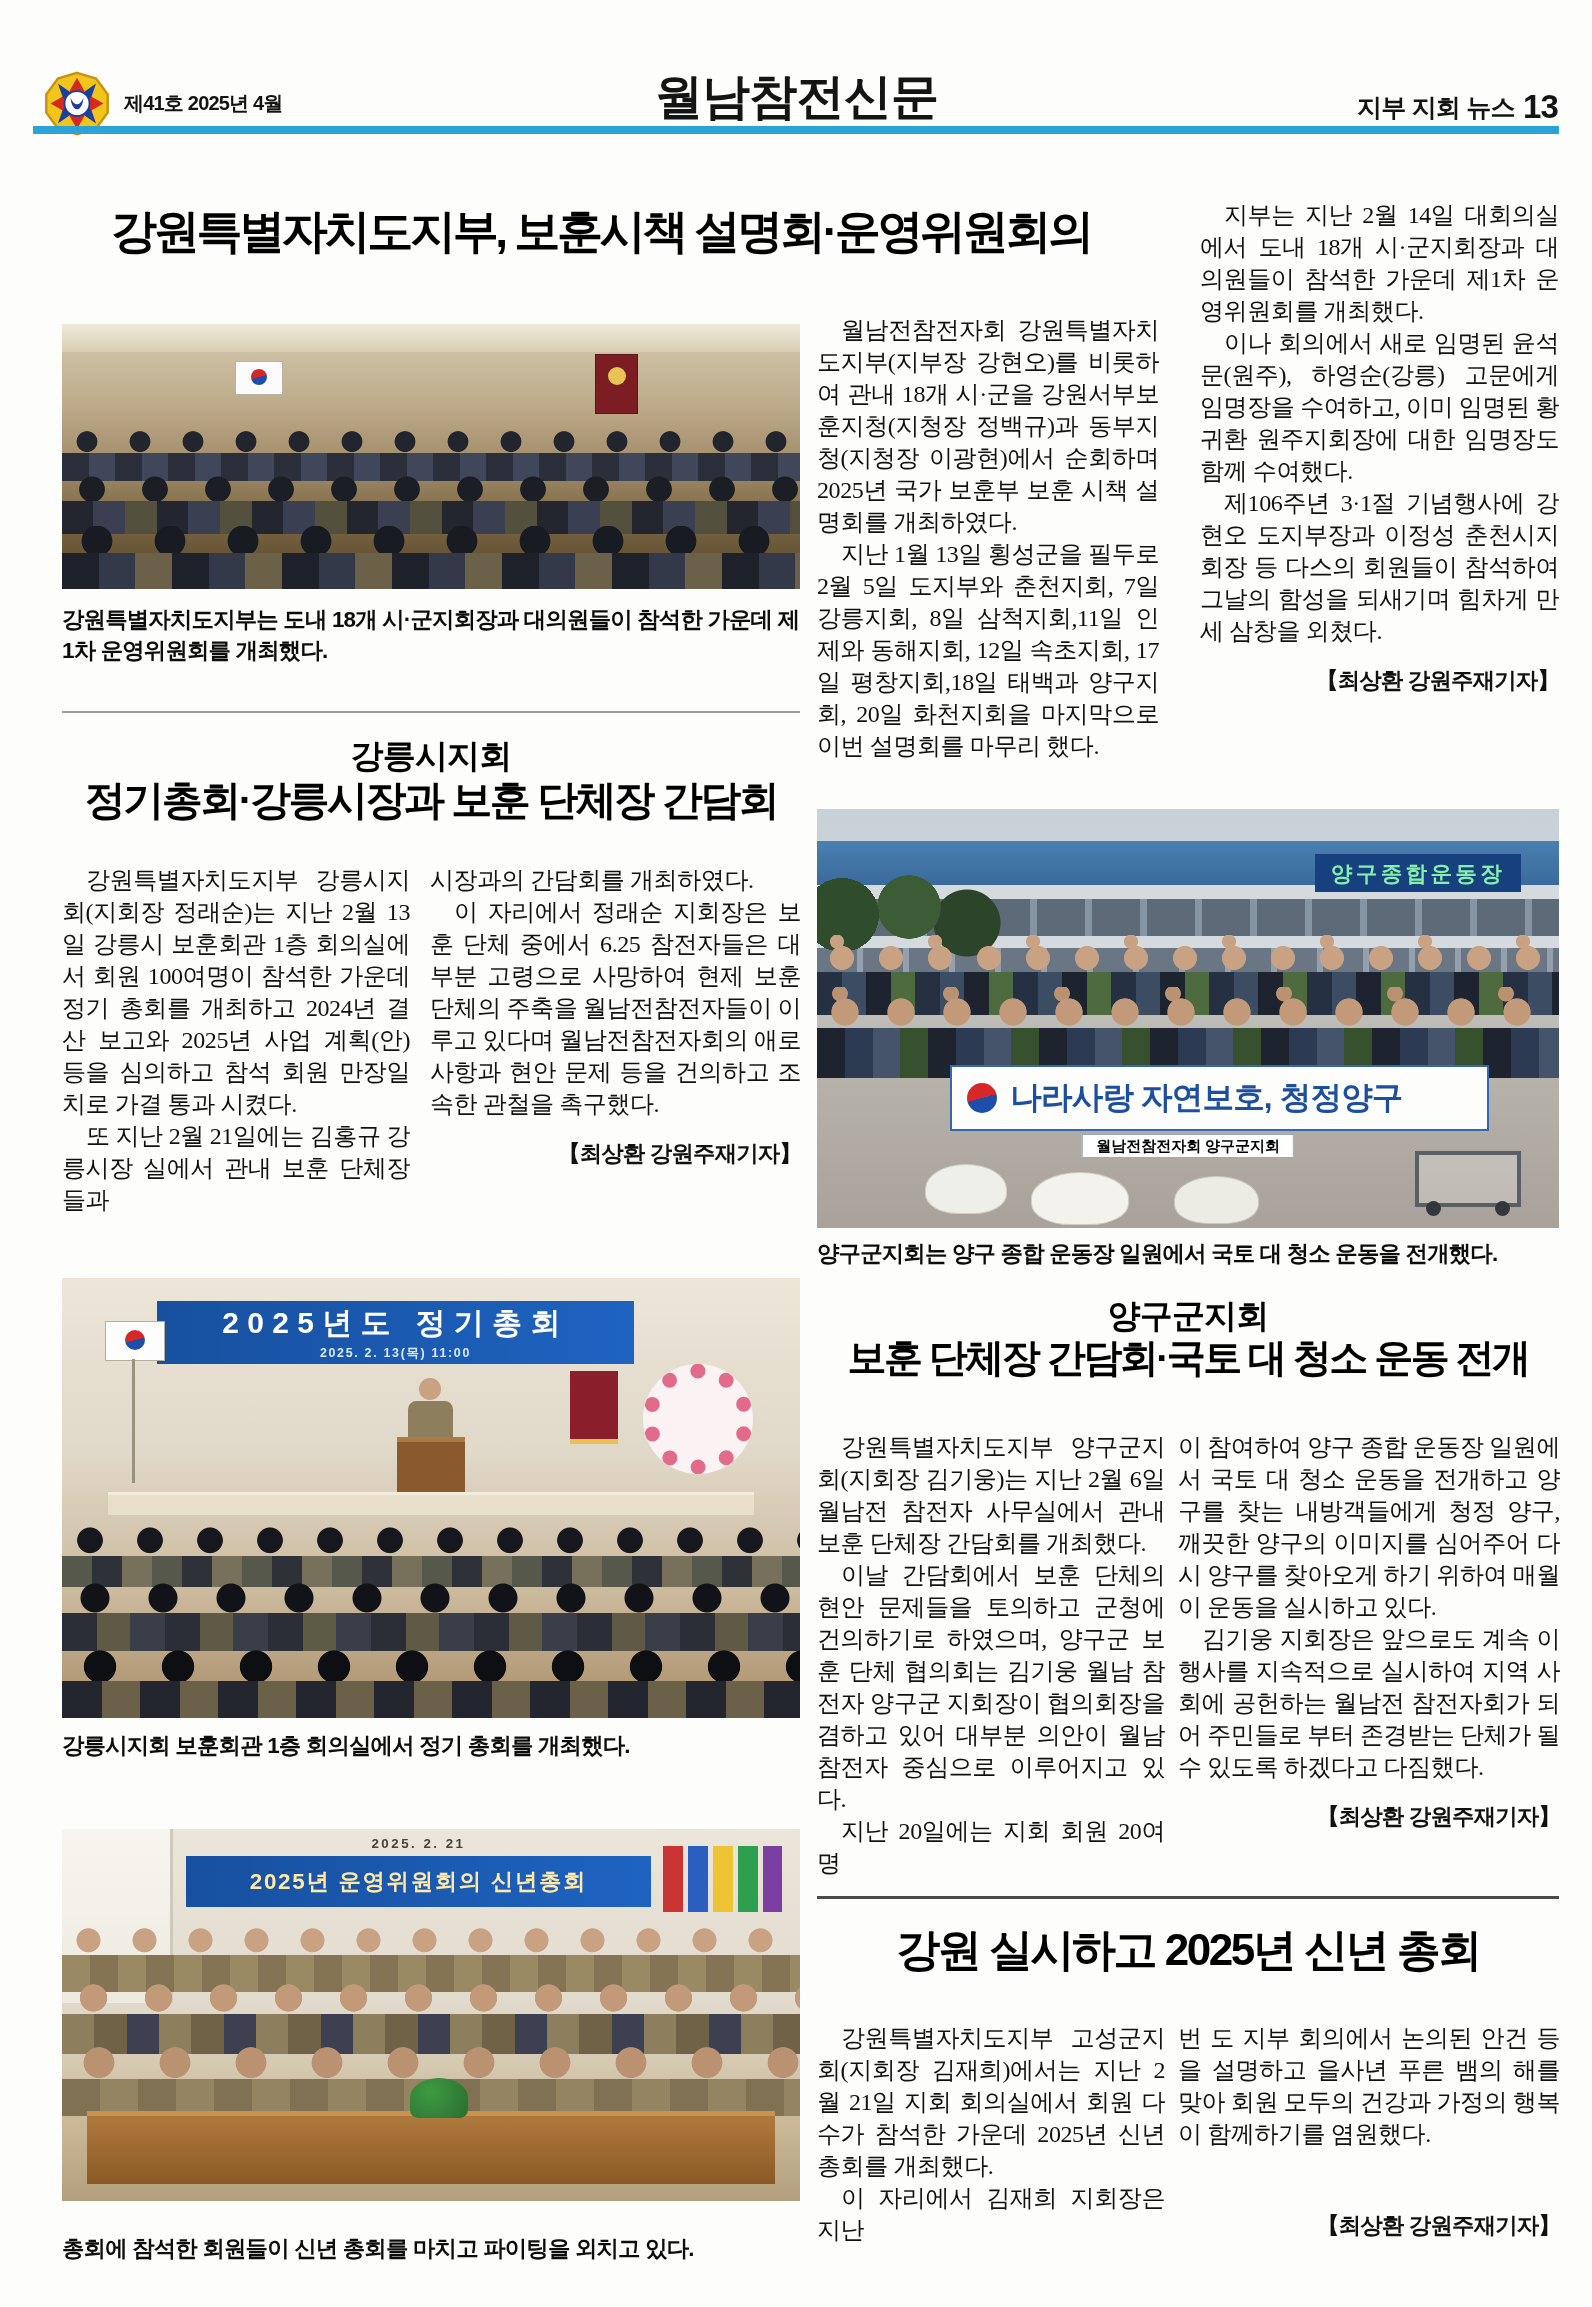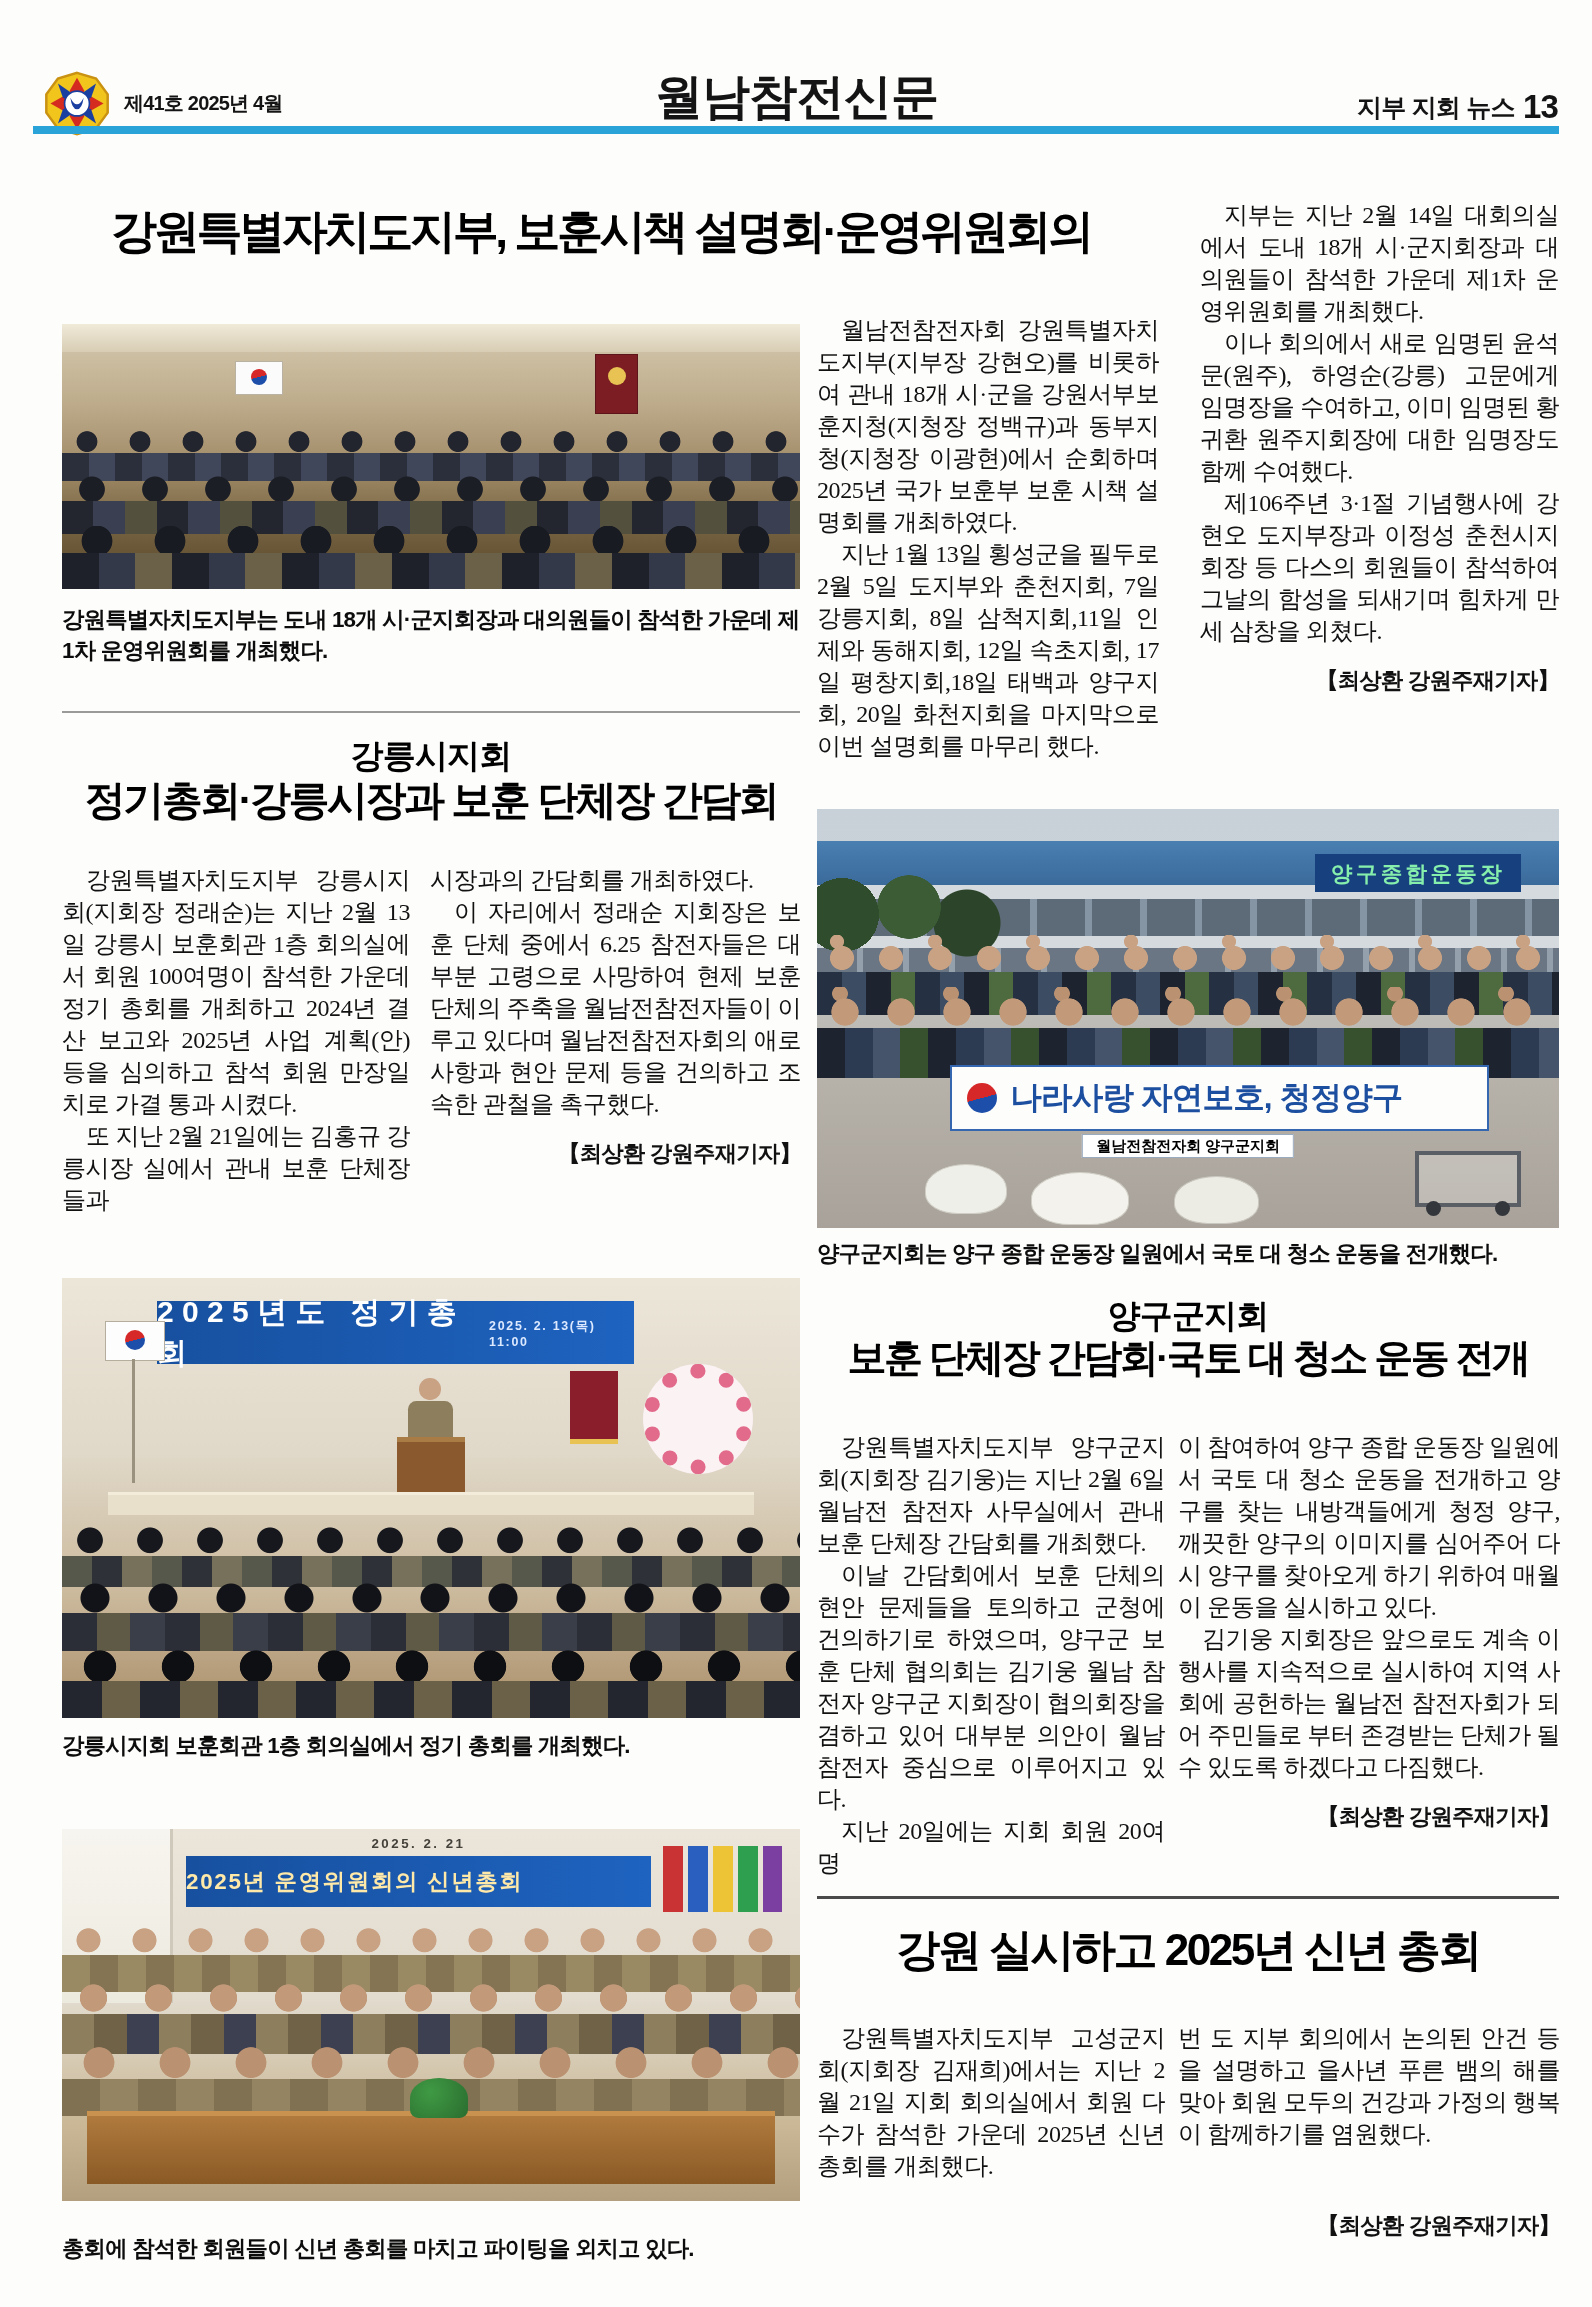--- a/index.html
+++ b/index.html
@@ -26,21 +26,21 @@
   
   .caption{font-family:"Liberation Sans",sans-serif;font-weight:600;font-size:22.4px;line-height:31px;letter-spacing:-0.8px;color:#0c0c0c;}
   .rule-thin{height:1.7px;background:#9a9a9a;}
   .rule-thick{height:3.3px;background:#4a4a4a;}
   
   .photo{position:absolute;overflow:hidden;background:#cfcac0;}
   .ph{position:absolute;}
   .row{position:absolute;left:0;right:0;}
   .heads,.fists{position:absolute;inset:0;background-repeat:repeat-x;}
   .torsos{position:absolute;left:0;right:0;bottom:0;background-repeat:repeat-x;}
-  .banner-blue{background:linear-gradient(90deg,#17509f,#1e63c0);color:#fff;font-family:"Liberation Sans",sans-serif;font-weight:800;display:flex;flex-direction:row;align-items:center;}
+  .banner-blue{background:linear-gradient(90deg,#17509f,#1e63c0);color:#fff;font-family:"Liberation Sans",sans-serif;font-weight:800;display:flex;flex-direction:column;align-items:center;justify-content:center;}
   .taegeuk{border-radius:50%;background:linear-gradient(165deg,#d62828 0 50%,#1d4faa 50% 100%);}
 </style>
 </head>
 <body>
 
 <svg class="abs" style="left:43px;top:71px;" width="68" height="65" viewBox="0 0 82 78">
   <polygon points="41,2 64,9 78,28 78,50 64,69 41,76 18,69 4,50 4,28 18,9" fill="#f2c51d" stroke="#c99212" stroke-width="3"></polygon>
   <g>
     <polygon points="41,8 50,24 41,39 32,24" fill="#d42a20"></polygon>
     <polygon points="41,70 50,54 41,39 32,54" fill="#d42a20"></polygon>
@@ -225,18 +225,19 @@
   <p class="noind">이 참여하여 양구 종합 운동장 일원에서 국토 대 청소 운동을 전개하고 양구를 찾는 내방객들에게 청정 양구, 깨끗한 양구의 이미지를 심어주어 다시 양구를 찾아오게 하기 위하여 매월 이 운동을 실시하고 있다.</p>
   <p>김기웅 지회장은 앞으로도 계속 이 행사를 지속적으로 실시하여 지역 사회에 공헌하는 월남전 참전자회가 되어 주민들로 부터 존경받는 단체가 될 수 있도록 하겠다고 다짐했다.</p>
   <span class="reporter">【최상환 강원주재기자】</span>
 </div>
 
 <div class="abs rule-thick" style="left:817px;top:1896px;width:742px;"></div>
 <div class="abs headline" style="left:817px;top:1926px;width:742px;font-size:44px;letter-spacing:-2.5px;">강원 실시하고 2025년 신년 총회</div>
 
 <div class="abs bodycol" style="left:817px;top:2022px;width:348px;">
   <p>강원특별자치도지부 고성군지회(지회장 김재희)에서는 지난 2월 21일 지회 회의실에서 회원 다수가 참석한 가운데 2025년 신년 총회를 개최했다.</p>
+  <p>이 자리에서 김재희 지회장은 지난</p>
 </div>
 <div class="abs bodycol" style="left:1178px;top:2022px;width:382px;">
   <p class="noind">번 도 지부 회의에서 논의된 안건 등을 설명하고 을사년 푸른 뱀의 해를 맞아 회원 모두의 건강과 가정의 행복이 함께하기를 염원했다.</p>
   <span class="reporter" style="margin-top:60px;">【최상환 강원주재기자】</span>
 </div>
 
 
 </body></html>

